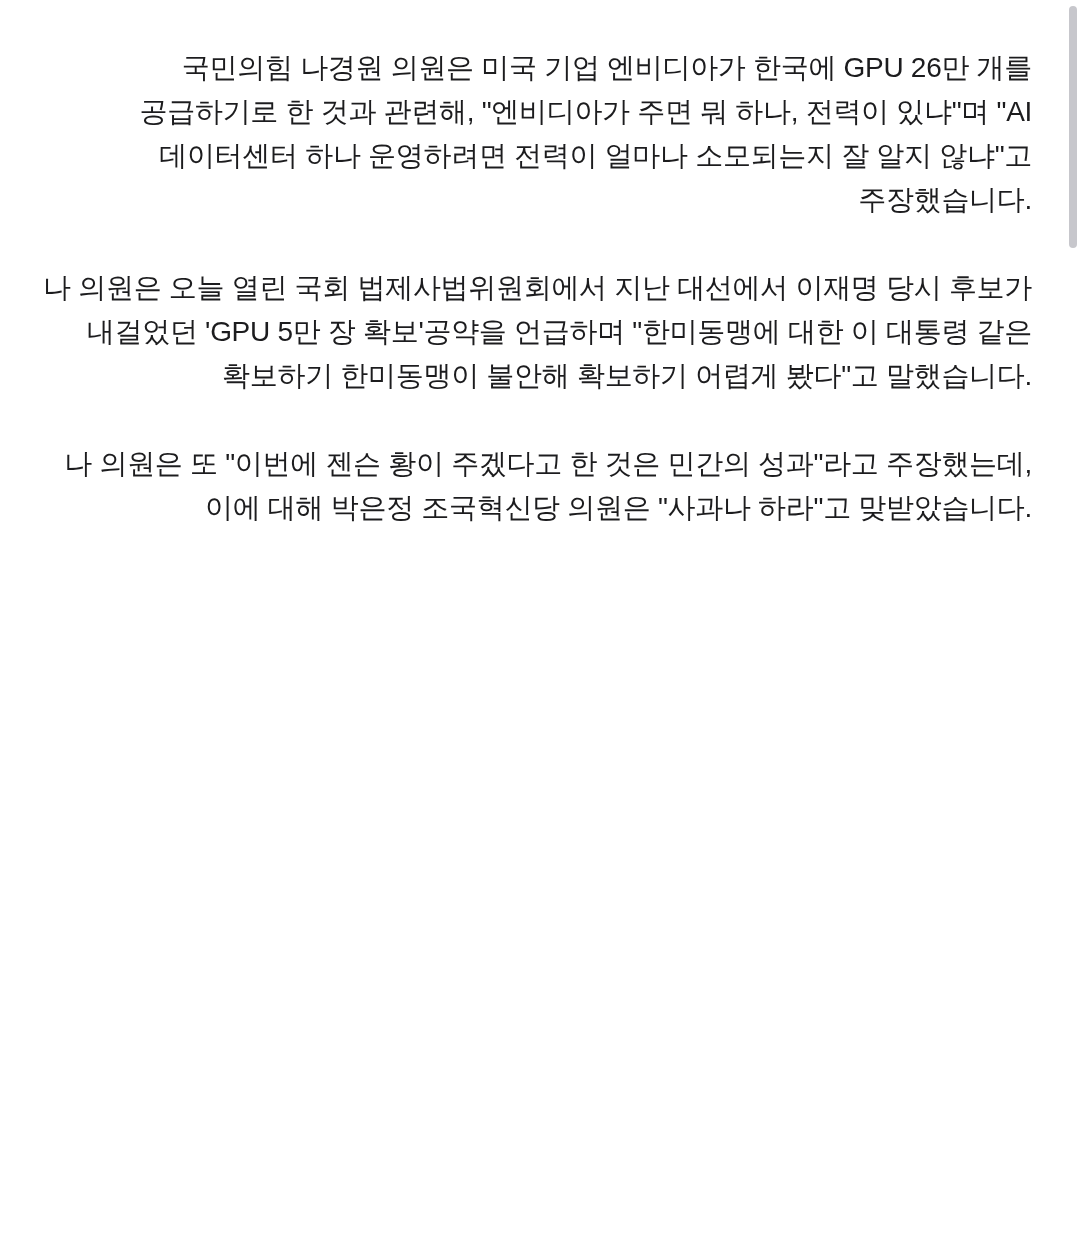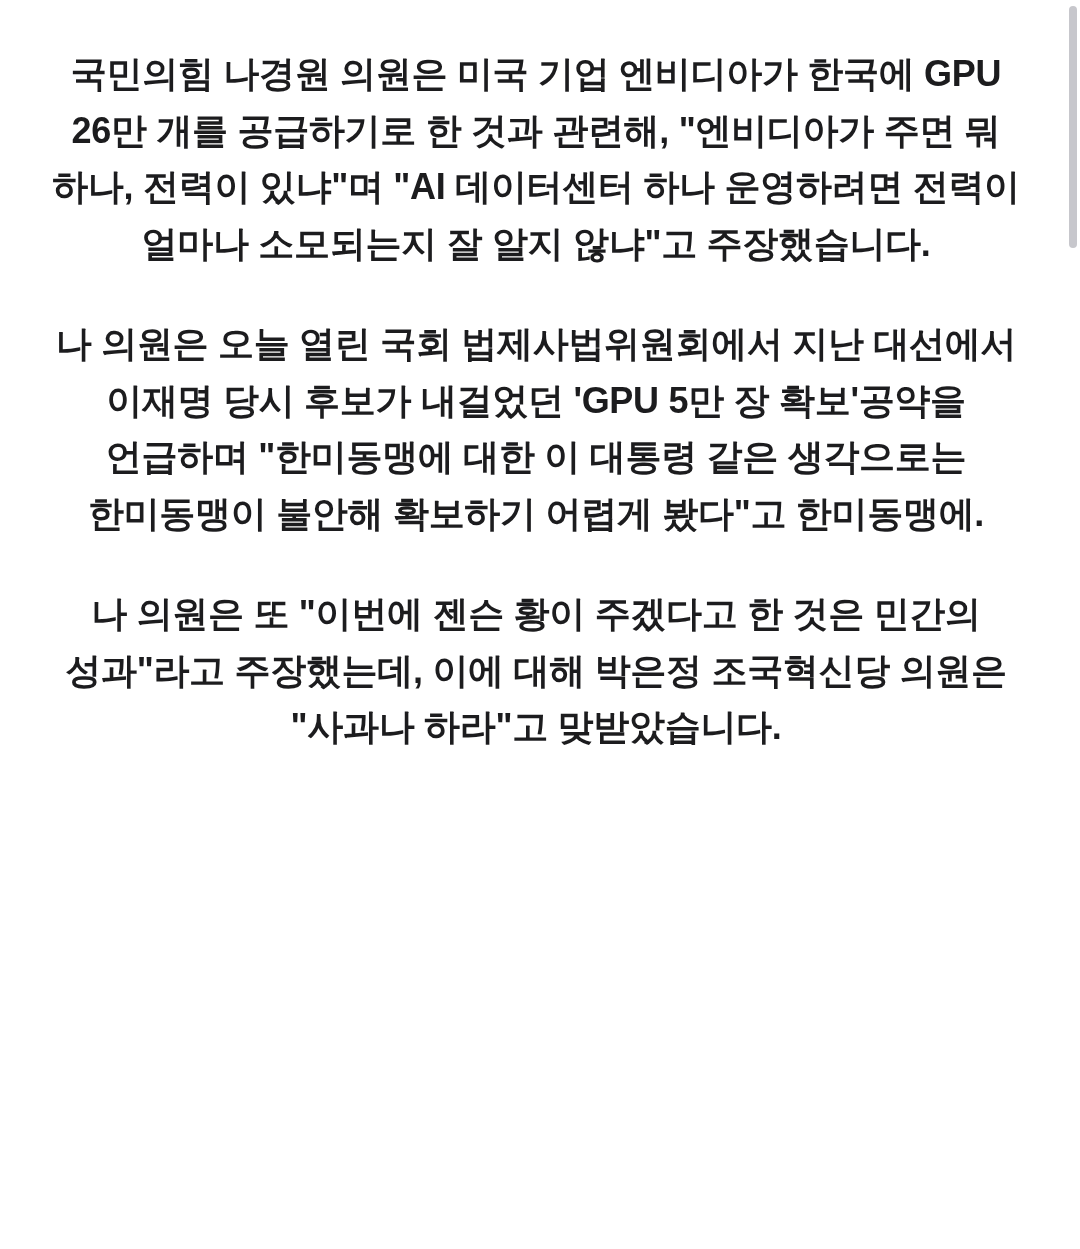--- a/index.html
+++ b/index.html
@@ -27,27 +27,27 @@
     left: 40px;
     top: 46px;
     width: 1000px;
     padding-right: 8px;
     box-sizing: border-box;
   }
 
   .para {
     margin: 0 0 44px 0;
     color: #1c1c1e;
-    font-size: 36px;
+    font-size: 28px;
     line-height: 1.57;
     letter-spacing: -0.3px;
     word-break: keep-all;
     overflow-wrap: break-word;
-    text-align: center;
-    font-weight: 700;
+    text-align: right;
+    font-weight: 400;
   }
 
   .para:last-child {
     margin-bottom: 0;
   }
 
   
   .scrollbar-track {
     position: absolute;
     top: 0;
@@ -66,21 +66,21 @@
     background: #c7c7cc;
   }
 </style>
 </head>
 <body>
 
 <div class="page">
 
   <div class="article-body">
     <p class="para">국민의힘 나경원 의원은 미국 기업 엔비디아가 한국에 GPU 26만 개를 공급하기로 한 것과 관련해, "엔비디아가 주면 뭐 하나, 전력이 있냐"며 "AI 데이터센터 하나 운영하려면 전력이 얼마나 소모되는지 잘 알지 않냐"고 주장했습니다.</p>
-    <p class="para">나 의원은 오늘 열린 국회 법제사법위원회에서 지난 대선에서 이재명 당시 후보가 내걸었던 'GPU 5만 장 확보'공약을 언급하며 "한미동맹에 대한 이 대통령 같은 생각으로는 한미동맹이 불안해 확보하기 어렵게 봤다"고 한미동맹에.</p>
+    <p class="para">나 의원은 오늘 열린 국회 법제사법위원회에서 지난 대선에서 이재명 당시 후보가 내걸었던 'GPU 5만 장 확보'공약을 언급하며 "한미동맹에 대한 이 대통령 같은 확보하기 한미동맹이 불안해 확보하기 어렵게 봤다"고 말했습니다.</p>
     <p class="para">나 의원은 또 "이번에 젠슨 황이 주겠다고 한 것은 민간의 성과"라고 주장했는데, 이에 대해 박은정 조국혁신당 의원은 "사과나 하라"고 맞받았습니다.</p>
   </div>
 
   <div class="scrollbar-track">
     <div class="scrollbar-thumb"></div>
   </div>
 
 </div>
 
 </body></html>

